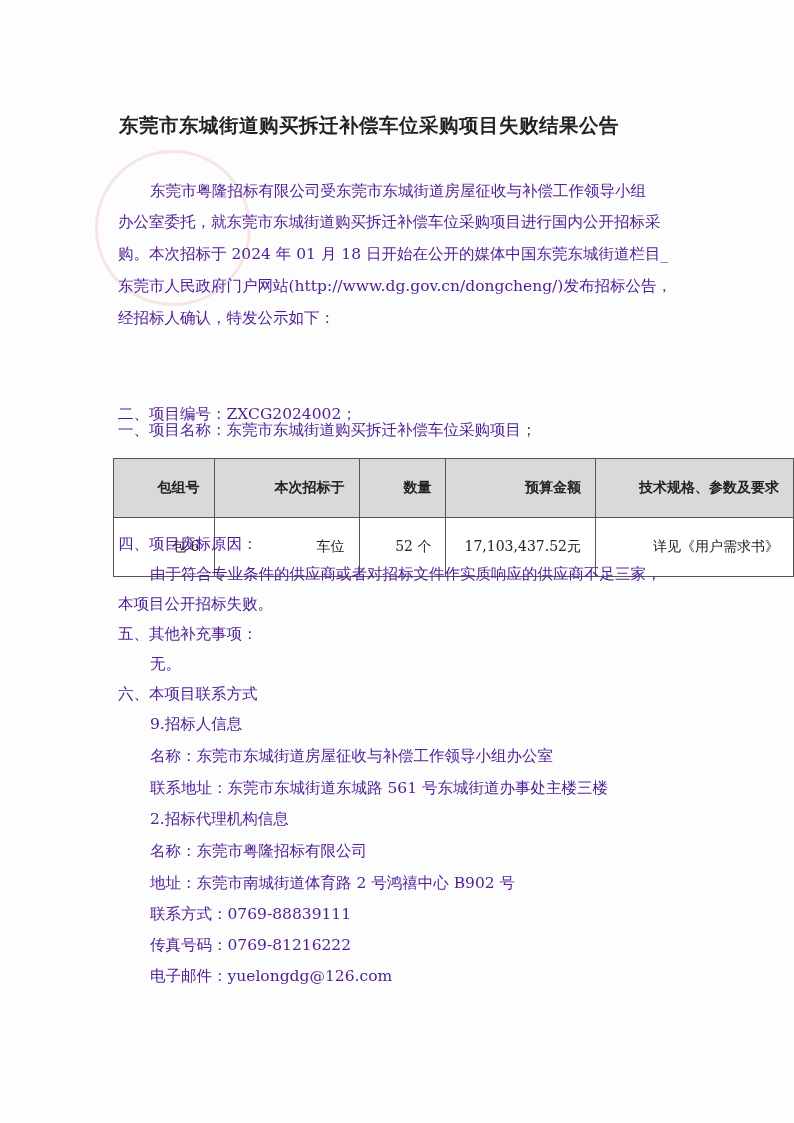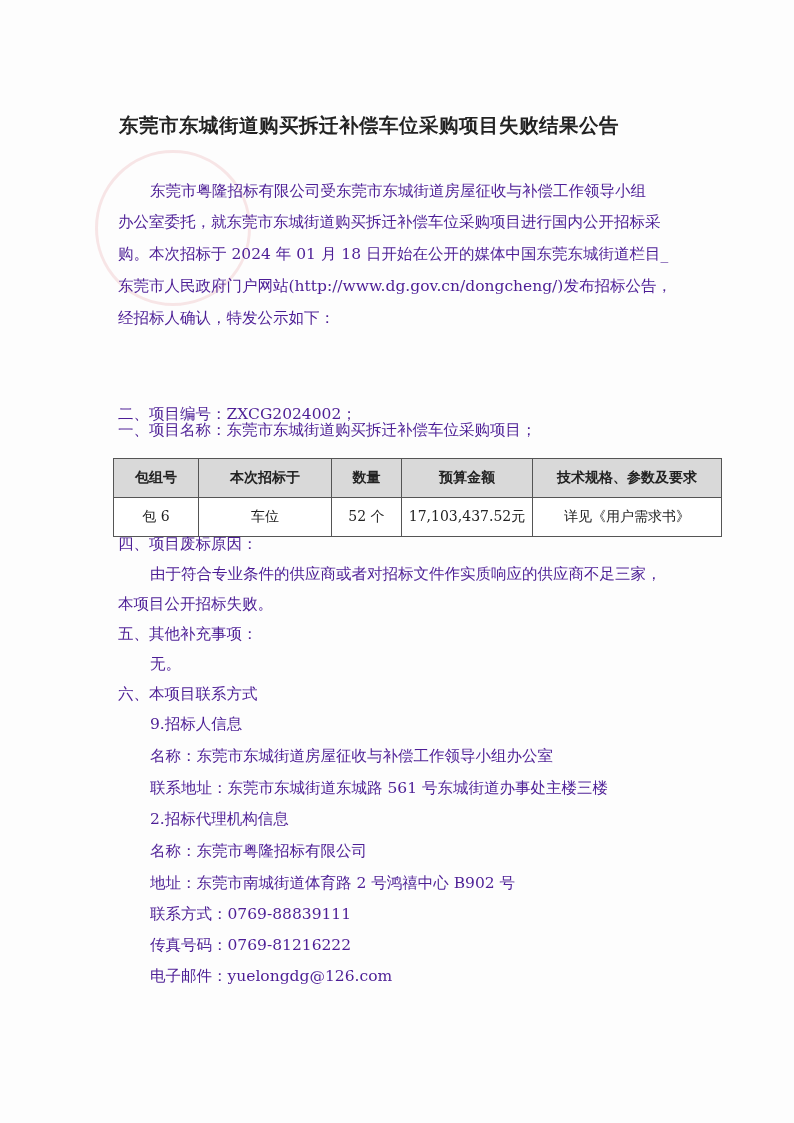--- a/index.html
+++ b/index.html
@@ -49,23 +49,23 @@
     }
     table.items {
       position: absolute;
       left: 113px; top: 458px;
       border-collapse: collapse;
       font-size: 14px;
       color: #222;
     }
     table.items th, table.items td {
       border: 1px solid #555;
-      text-align: center;
+      text-align: right;
       height: 30px;
-      padding: 4px;
+      padding: 14px;
     }
     table.items th {
       background: #d9d9d9;
       font-family: "DejaVu Sans", "Liberation Sans", sans-serif;
       font-weight: bold;
       font-size: 14px;
     }
     table.items td {
       background: #fff;
     }

